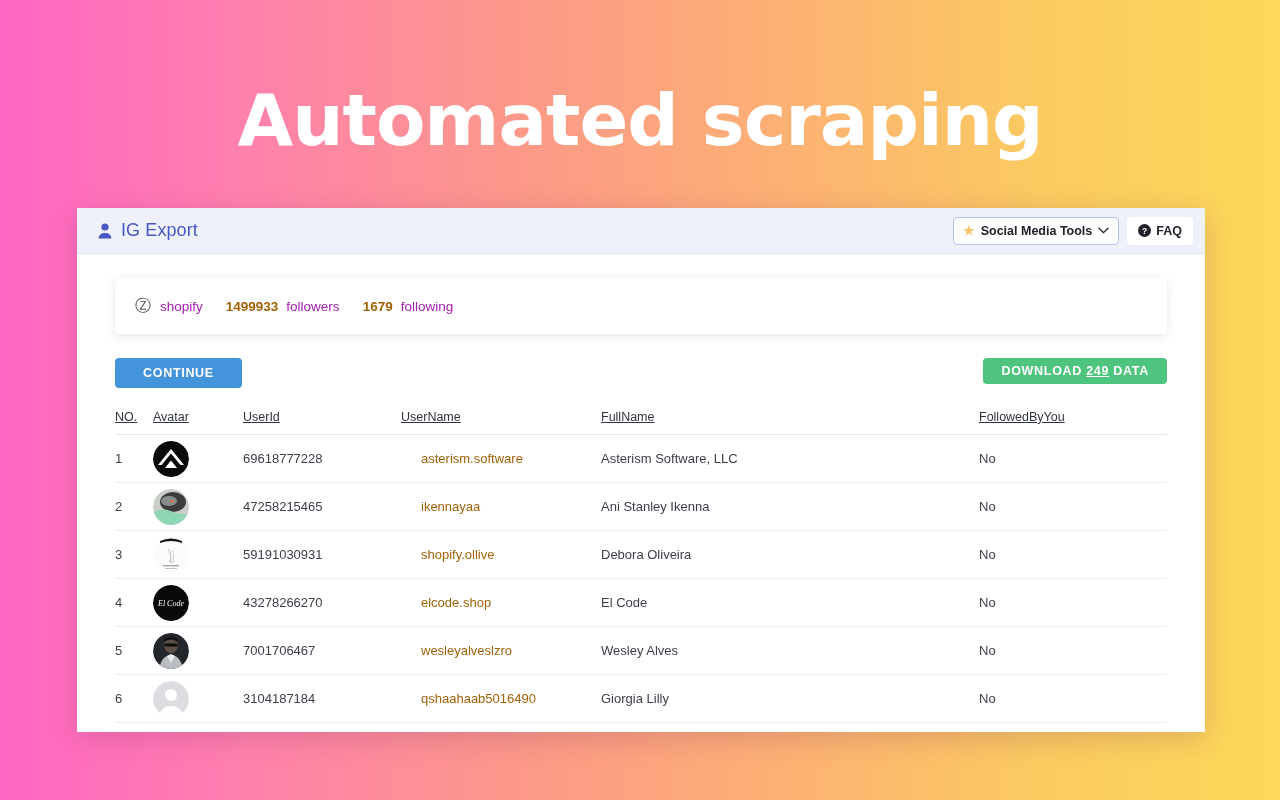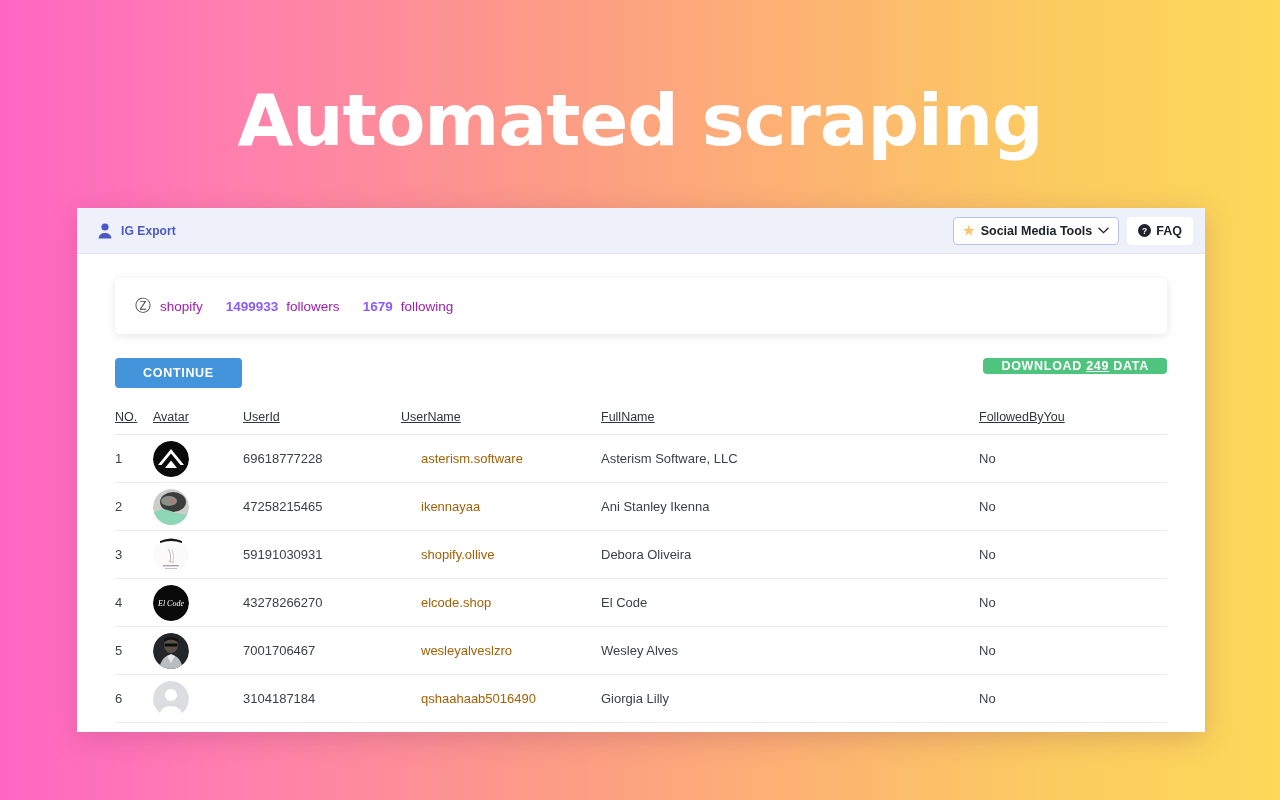--- a/index.html
+++ b/index.html
@@ -67,22 +67,22 @@
     justify-content: space-between;
     padding: 0 12px 0 20px;
     box-sizing: border-box;
   }
   .brand {
     display: flex;
     align-items: center;
     gap: 8px;
   }
   .brand-name {
-    font-size: 12px;
-    font-weight: bold;
+    font-size: 18px;
+    font-weight: normal;
     color: #4A58C4;
     letter-spacing: 0.1px;
   }
   .person-icon {
     display: block;
     width: 16px;
     height: 17px;
     line-height: 0;
   }
 
@@ -160,21 +160,21 @@
   .at-icon {
     color: #4A4A4A;
     font-size: 16px;
     line-height: 1;
     margin-right: 1px;
   }
   .acct-text {
     font-size: 13.5px;
     color: #a21caf;
   }
-  .acct-text.strong { font-weight: bold; color: #8b5cf6; }
+  .acct-text.strong { font-weight: bold; color: #a16207; }
   .acct-gap { display: inline-block; width: 7px; }
 
   
   .actions {
     display: flex;
     justify-content: space-between;
     margin-top: 24px;
   }
   .btn-continue {
     background: #4494DB;
@@ -187,21 +187,21 @@
     font-weight: bold;
     letter-spacing: 0.7px;
     font-family: "Liberation Sans", sans-serif;
     cursor: pointer;
   }
   .btn-download {
     background: #4FC47E;
     color: #FFFFFF;
     border: none;
     border-radius: 4px;
-    height: 16px;
+    height: 26px;
     padding: 0 18px;
     font-size: 12.5px;
     font-weight: bold;
     letter-spacing: 0.7px;
     font-family: "Liberation Sans", sans-serif;
     cursor: pointer;
   }
   .btn-download u { text-decoration: underline; }
 
   

